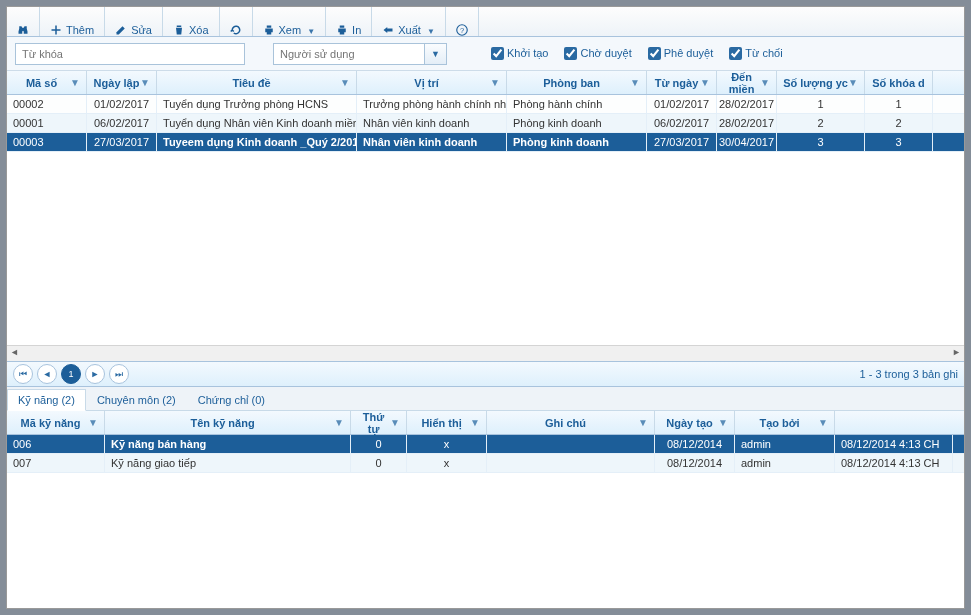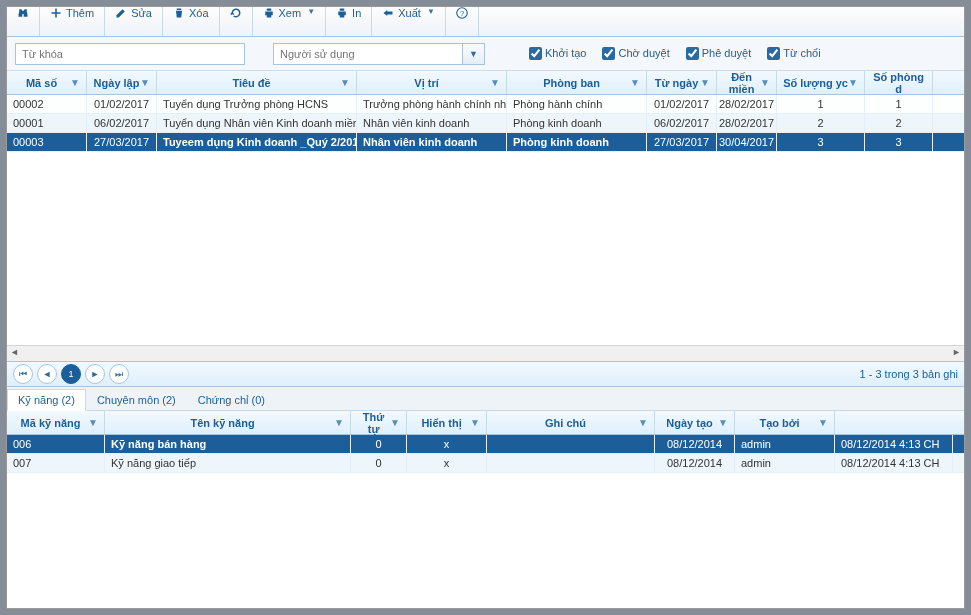--- a/index.html
+++ b/index.html
@@ -1,26 +1,26 @@
 <!DOCTYPE html>
 <html><head>
 <meta charset="utf-8">
 <style>
 * { box-sizing: border-box; margin: 0; padding: 0; }
 body { font-family: Arial, sans-serif; font-size: 11px; background: #848d98; padding: 6px; width: 971px; height: 615px; overflow: hidden; }
 .app { background: #fff; width: 100%; height: 100%; display: flex; flex-direction: column; border: 1px solid #999; }
 .toolbar { display: flex; background: linear-gradient(#fdfdfd,#eef3f8); border-bottom: 1px solid #a8c3dd; height: 30px; align-items: stretch; }
-.tbtn { display: flex; align-items: flex-start; gap: 4px; padding: 0 10px; color: #1c5e99; cursor: pointer; border-right: 1px solid #c8dae8; font-size: 11px; }
+.tbtn { display: flex; align-items: flex-end; gap: 4px; padding: 0 10px; color: #1c5e99; cursor: pointer; border-right: 1px solid #c8dae8; font-size: 11px; }
 .tbtn svg { width: 12px; height: 12px; }
 .caret { font-size: 8px; margin-left: 2px; color: #3a75ab; }
 .filterbar { display: flex; align-items: center; gap: 8px; padding: 6px 8px; background: #f4f8fc; border-bottom: 1px solid #cddce9; height: 34px; }
 .txt { border: 1px solid #a9c3da; height: 22px; padding: 0 6px; font-size: 11px; color: #555; background: #fff; }
 .txt.keyword { width: 230px; }
 .combo-wrap { display: flex; }
-.combo { width: 190px; }
+.combo { width: 152px; }
 .combo-btn { width: 22px; border: 1px solid #a9c3da; border-left: none; background: linear-gradient(#fafcfe,#e4eef7); color: #2a6aa2; cursor: pointer; display: flex; align-items: center; justify-content: center; font-size: 9px; }
 .chk { display: flex; gap: 3px; color: #1c5e99; margin-left: 8px; }
 .chk input { accent-color: #2a6aa2; }
 .grid { flex: 0 0 auto; display: flex; flex-direction: column; height: 290px; overflow: hidden; }
 .grid-body { flex: 1; overflow: auto; background: #fff; }
 .ghead { display: flex; background: linear-gradient(#f3f9fe,#def0fc); border-bottom: 1px solid #a8c3dd; height: 24px; }
 .gh { border-right: 1px solid #c8dae8; display: flex; align-items: center; justify-content: space-between; padding: 0 6px; color: #1c5e99; font-weight: bold; position: relative; }
 .gh .lbl { flex: 1; text-align: center; }
 .filter-ic { color: #2a6aa2; font-size: 10px; cursor: pointer; opacity: .75; }
 .grow { display: flex; height: 19px; border-bottom: 1px solid #e4eff8; }
@@ -177,21 +177,21 @@
         </div>
       <div class="gh c-dn">
           <span class="lbl">Đến miền</span>
           <span class="filter-ic">▼</span>
         </div>
       <div class="gh c-sl">
           <span class="lbl">Số lượng yc</span>
           <span class="filter-ic">▼</span>
         </div>
       <div class="gh c-sl2">
-          <span class="lbl">Số phòng d</span>
+          <span class="lbl">Số khóa d</span>
         </div>
     </div>
     <div class="grid-body" id="grid-rows">
         <div class="grow">
           <div class="gc c-ma">00002</div>
           <div class="gc c-ngay center">01/02/2017</div>
           <div class="gc c-td">Tuyển dụng Trưởng phòng HCNS</div>
           <div class="gc c-vt">Trưởng phòng hành chính nhân sự</div>
           <div class="gc c-pb">Phòng hành chính</div>
           <div class="gc c-tn center">01/02/2017</div>

